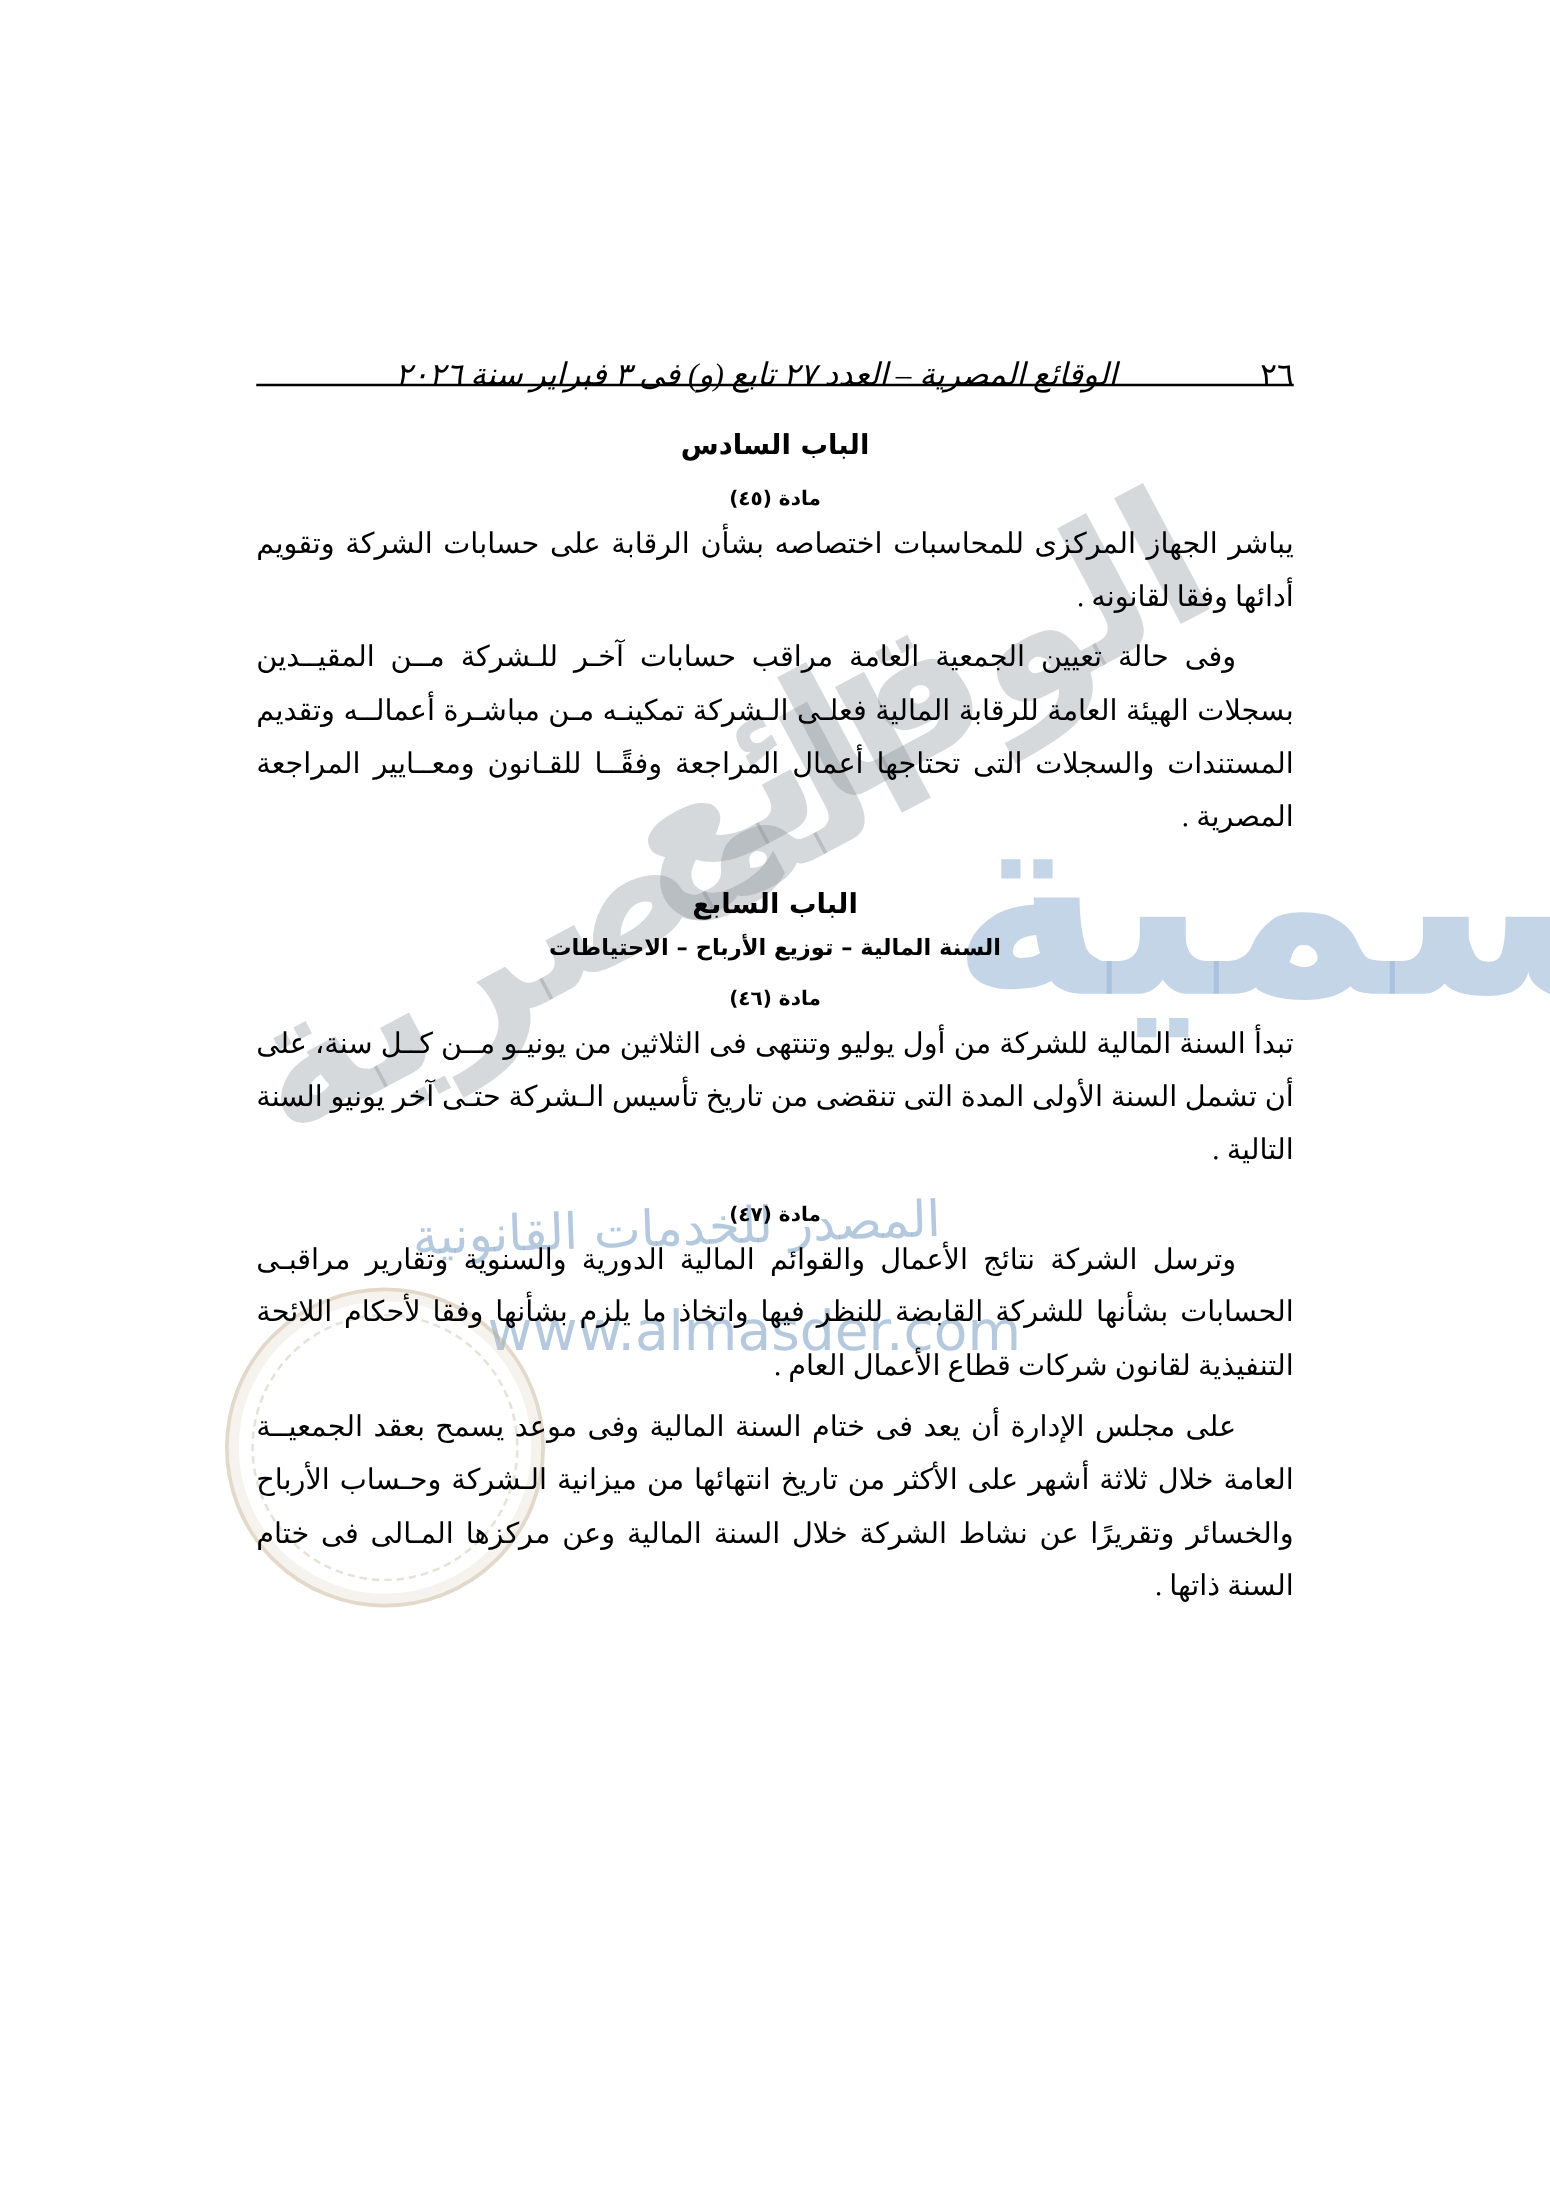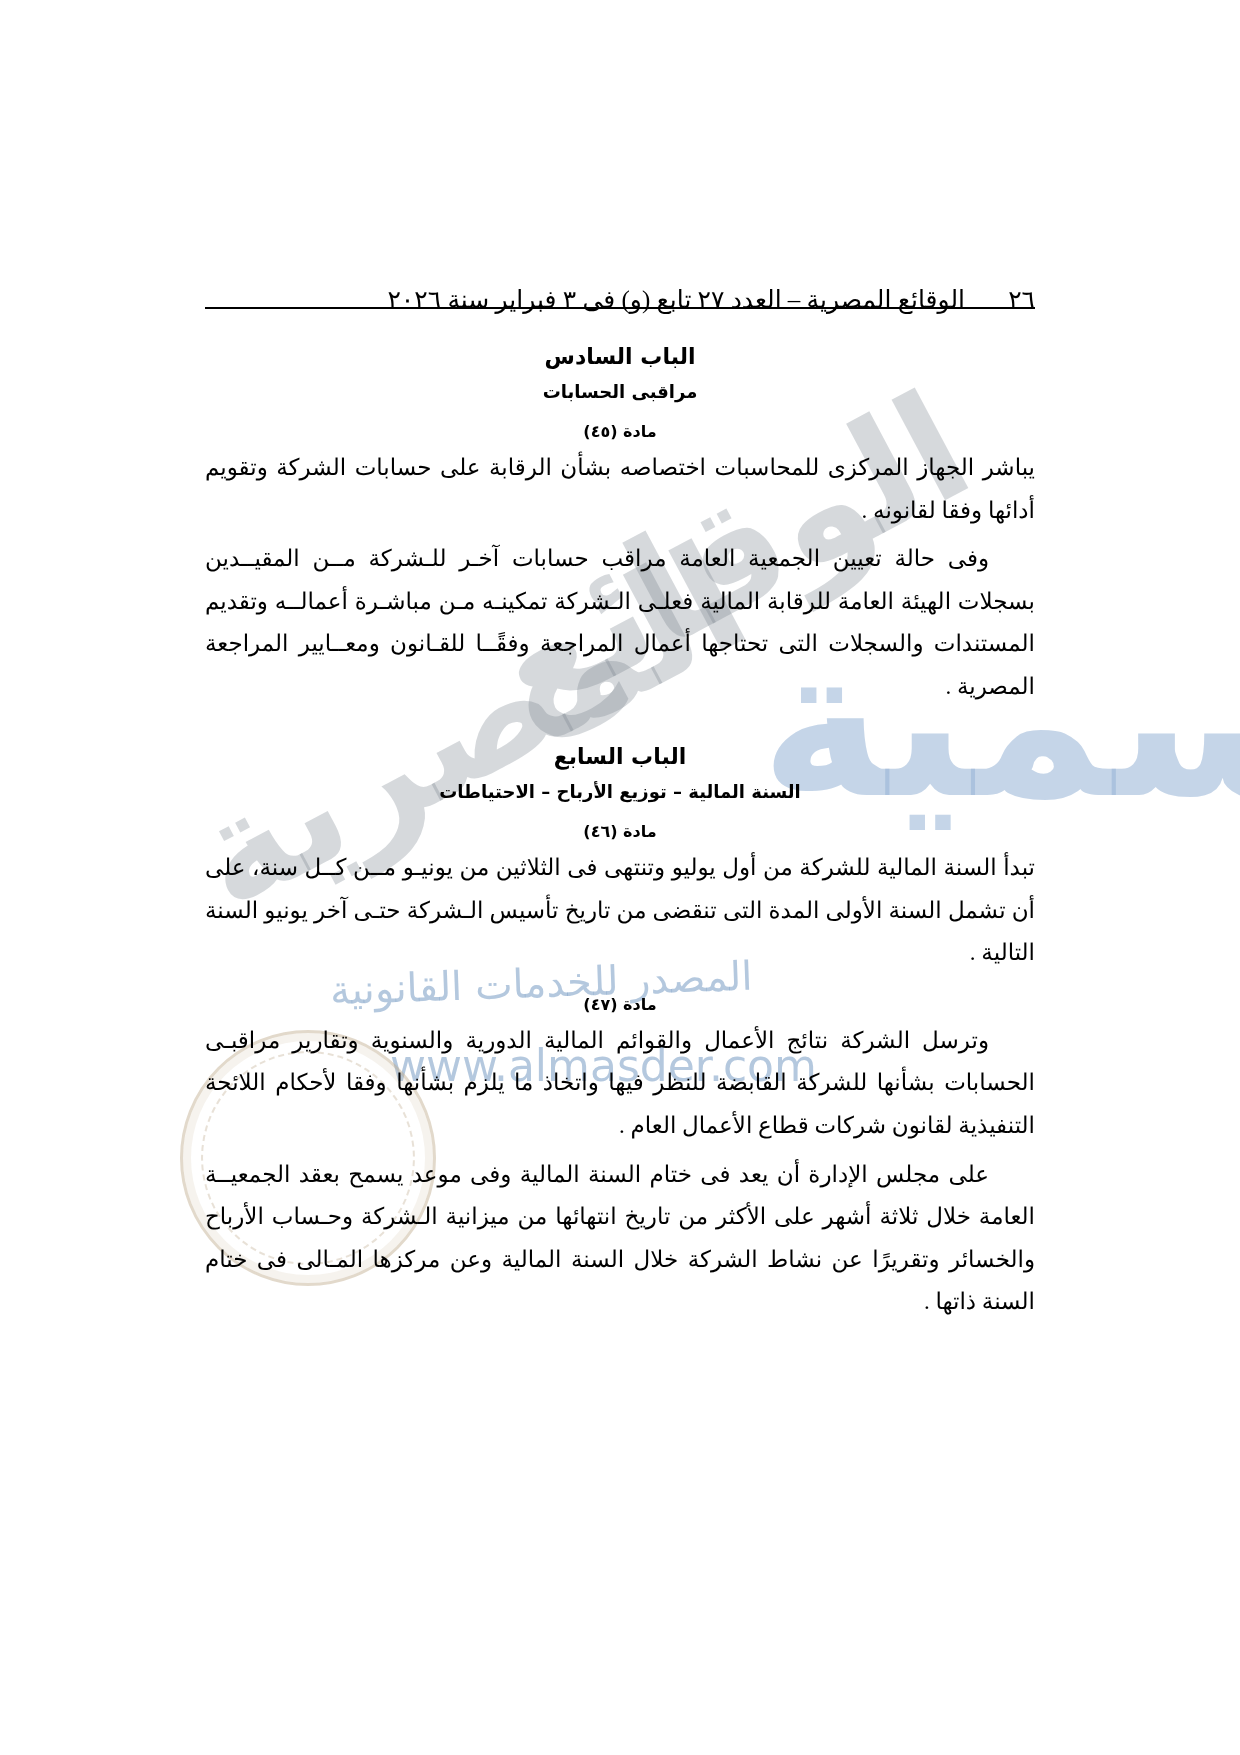--- a/index.html
+++ b/index.html
@@ -80,21 +80,23 @@
     font-family: "Liberation Serif", serif;
   }
   .header-pageno {
     width: 70px;
     text-align: right;
     letter-spacing: 2px;
     margin-top: 13px;
   }
   .header-title {
     flex: 1;
+    text-align: center;
     padding-left: 40px;
+    font-style: italic;
   }
   .header-rule {
     position: absolute;
     top: 307px;
     left: 205px;
     width: 830px;
     height: 2px;
     background: #000;
   }
 
@@ -159,21 +161,20 @@
 
     <div class="header-row">
       <div class="header-pageno">٢٦</div>
       <div class="header-title">الوقائع المصرية – العدد ٢٧ تابع (و) فى ٣ فبراير سنة ٢٠٢٦</div>
     </div>
     <div class="header-rule"></div>
 
     <div class="body-block">
 
       <h2 class="section-title">الباب السادس</h2>
-      <h3 class="section-sub">مراقبى الحسابات</h3>
 
       <h4 class="article-no">مادة (٤٥)</h4>
       <p class="para">يباشر الجهاز المركزى للمحاسبات اختصاصه بشأن الرقابة على حسابات الشركة وتقويم أدائها وفقا لقانونه .</p>
       <p class="para indent">وفى حالة تعيين الجمعية العامة مراقب حسابات آخـر للـشركة مــن المقيــدين بسجلات الهيئة العامة للرقابة المالية فعلـى الـشركة تمكينـه مـن مباشـرة أعمالــه وتقديم المستندات والسجلات التى تحتاجها أعمال المراجعة وفقًــا للقـانون ومعــايير المراجعة المصرية .</p>
 
       <div class="spacer-md"></div>
 
       <h2 class="section-title">الباب السابع</h2>
       <h3 class="section-sub">السنة المالية – توزيع الأرباح – الاحتياطات</h3>
 

